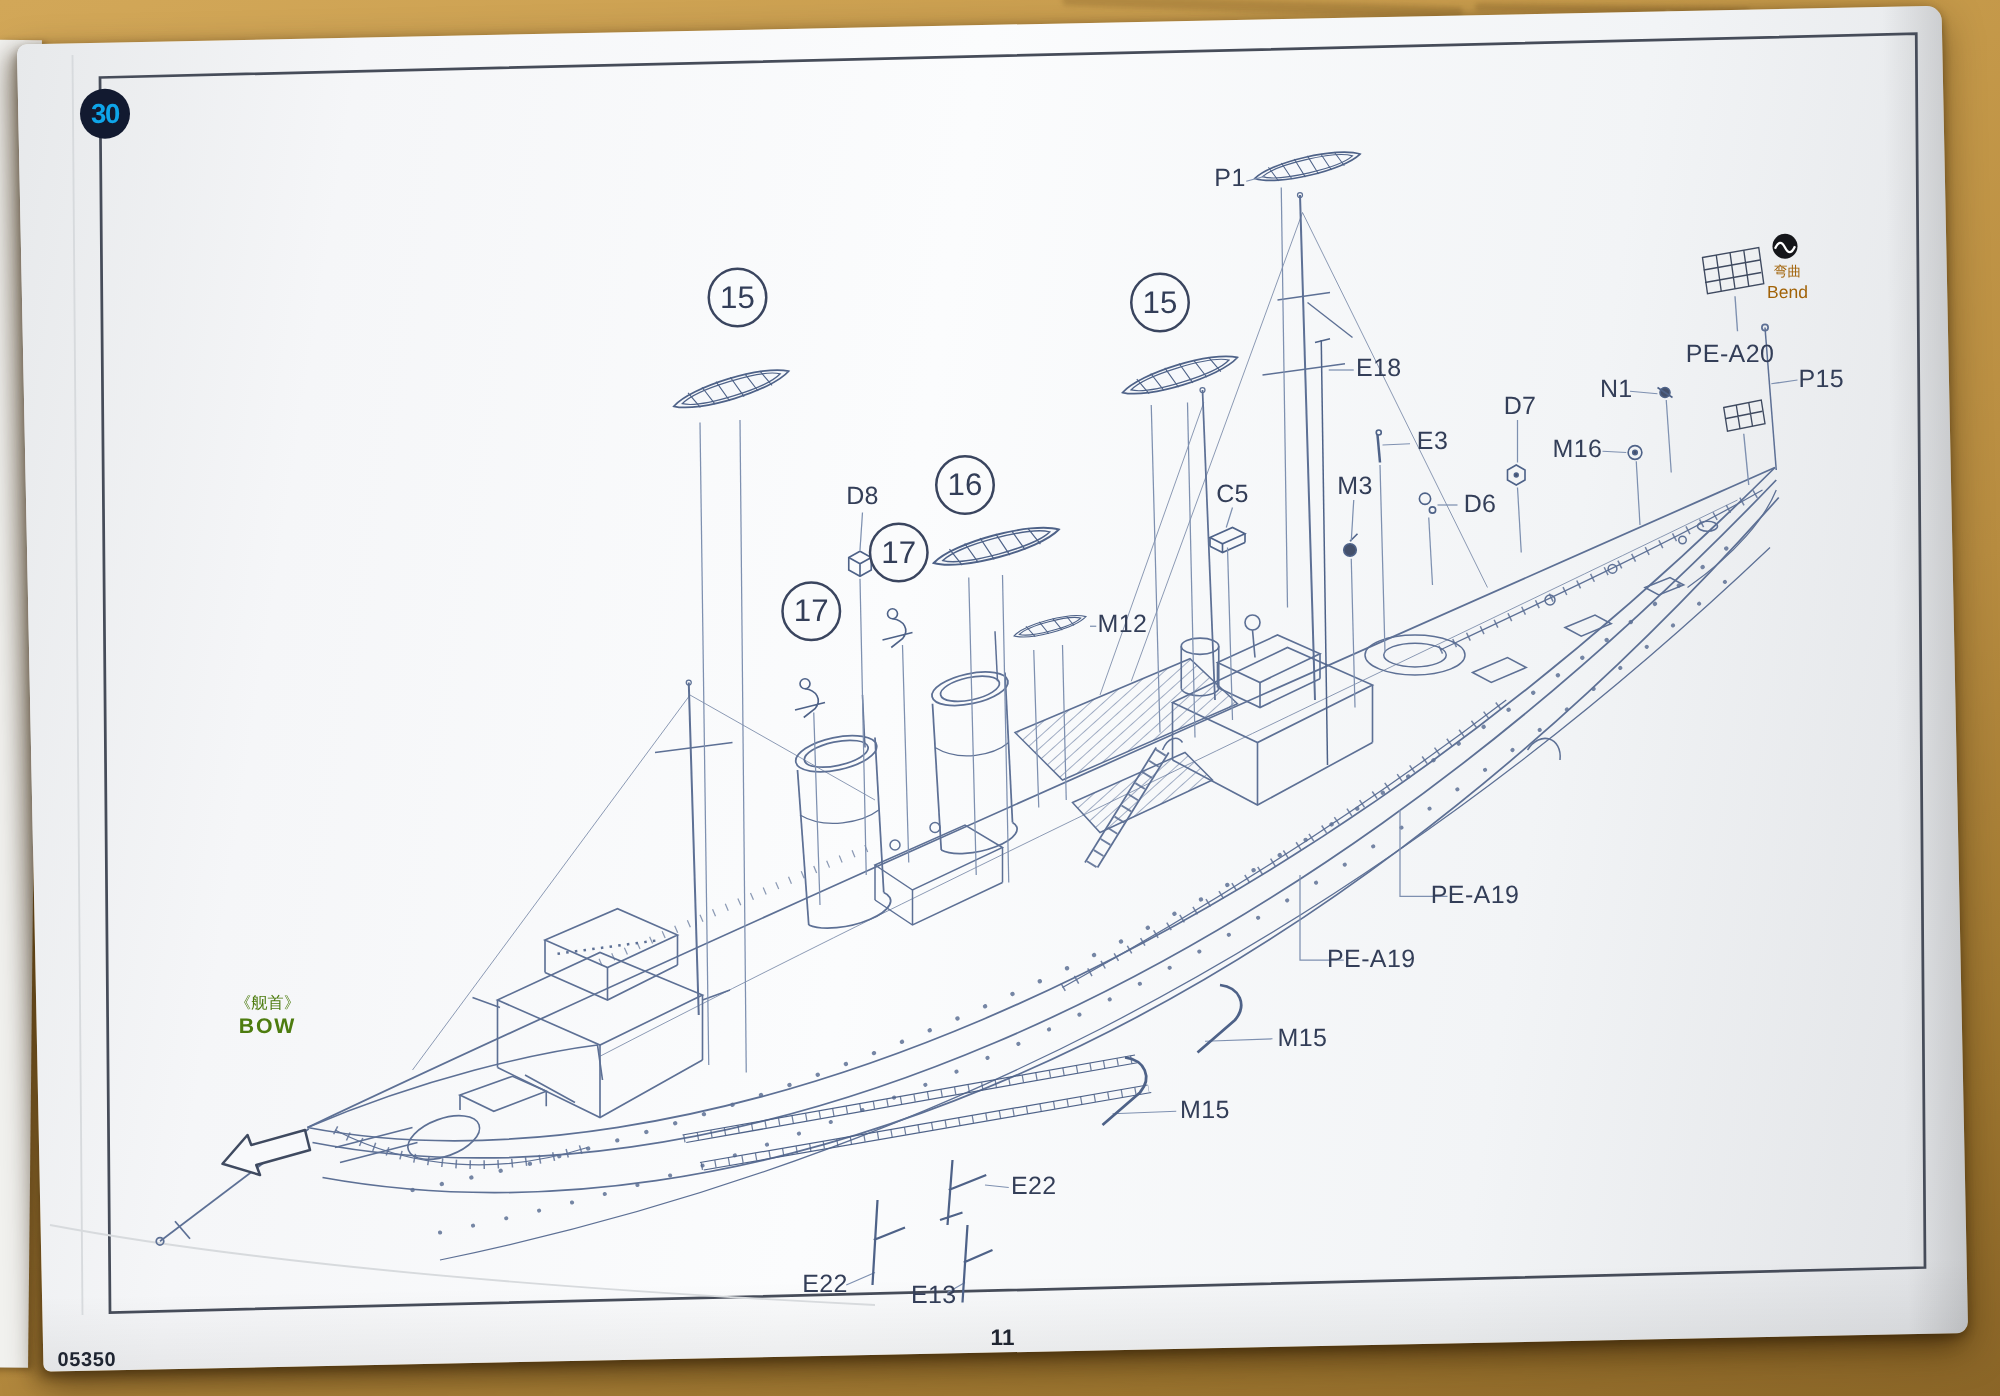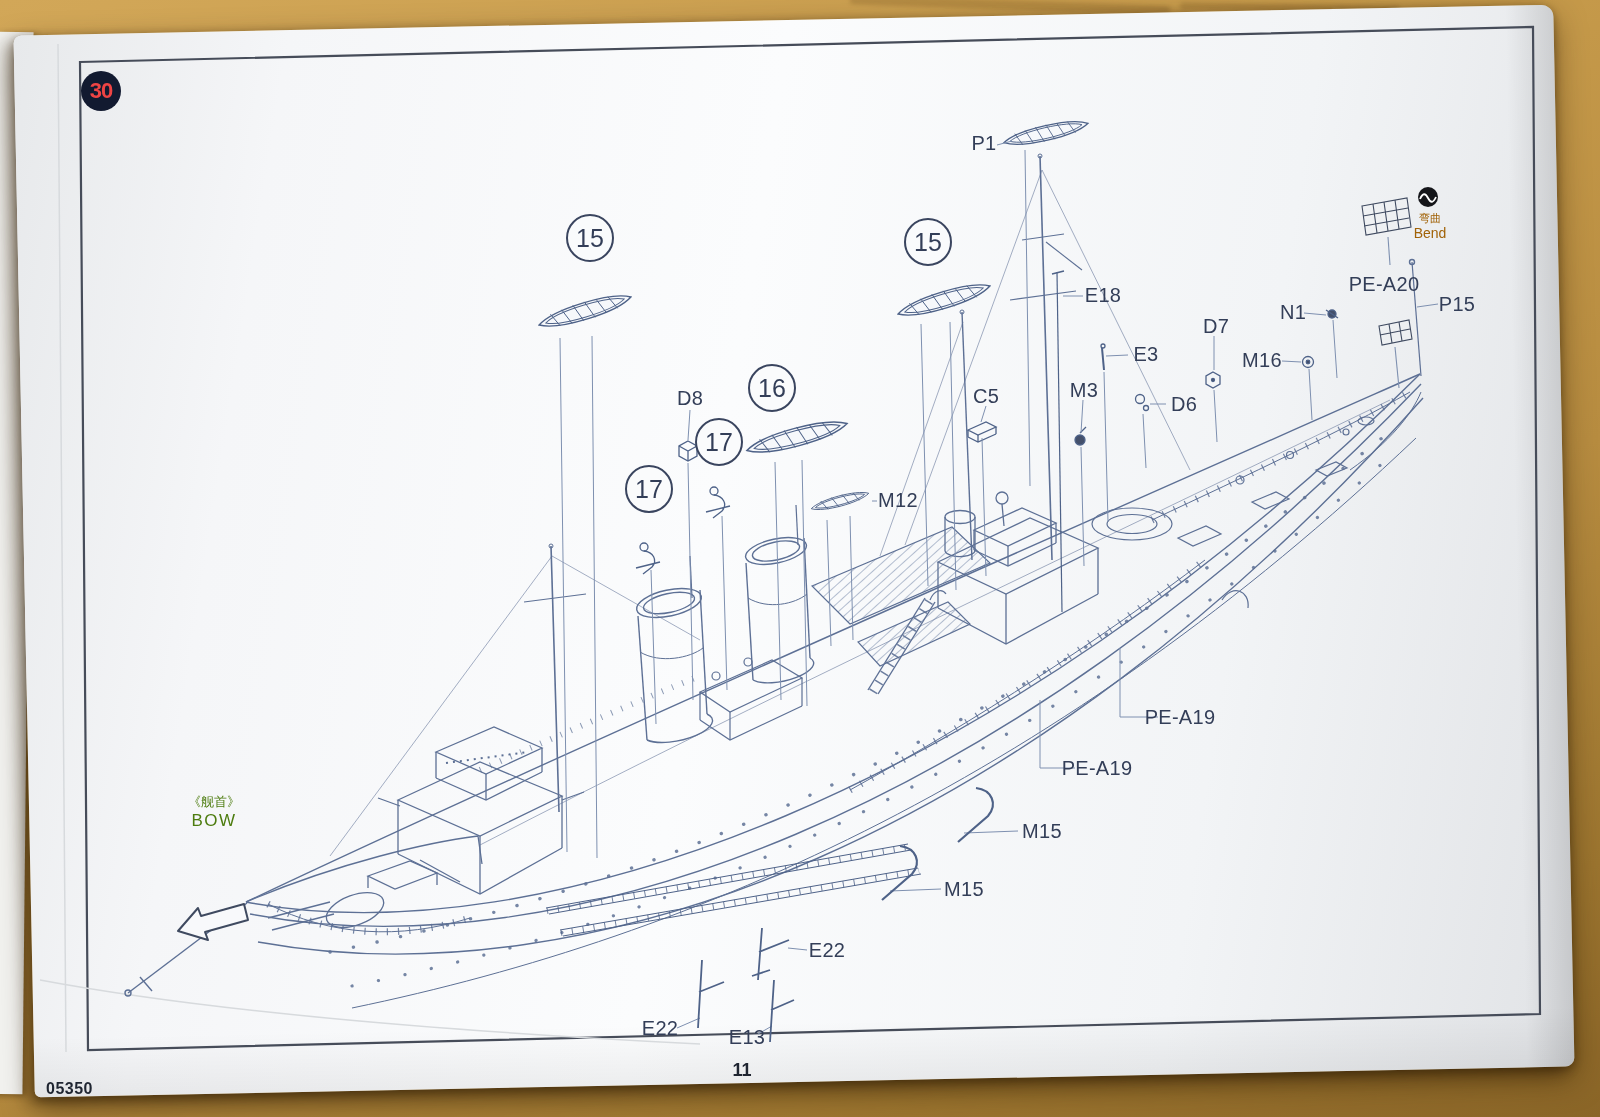--- a/index.html
+++ b/index.html
@@ -27,39 +27,39 @@
     box-shadow:0 12px 30px rgba(46,28,4,.5),0 3px 8px rgba(46,28,4,.4),-8px 6px 14px rgba(46,28,4,.30);
   }
   .paper::after{content:"";position:absolute;right:0;top:0;width:48px;height:100%;
     background:linear-gradient(90deg,rgba(0,0,0,0),rgba(0,0,0,.12));border-radius:0 12px 9px 0;}
   .paper::before{content:"";position:absolute;left:0;bottom:0;width:100%;height:60px;
     background:linear-gradient(180deg,rgba(0,0,0,0),rgba(0,0,0,.06));border-radius:0 0 9px 6px;}
 
   .art{position:absolute;left:0;top:0;width:1600px;height:1117px;pointer-events:none;}
   .overlay{position:absolute;inset:0;}
 
-  .step-badge{position:absolute;left:81px;top:71px;width:40px;height:40px;border-radius:50%;
-    background:#121a30;color:#ef4444;display:flex;align-items:center;justify-content:center;
+  .step-badge{position:absolute;left:64px;top:71px;width:40px;height:40px;border-radius:50%;
+    background:#121a30;color:#0ea5e9;display:flex;align-items:center;justify-content:center;
     font-size:22px;font-weight:bold;letter-spacing:-1px;}
 
   .callout{position:absolute;transform:translate(-50%,-50%);color:#333e58;white-space:nowrap;}
   .callout.plain{font-size:20px;letter-spacing:.3px;}
   .callout.circled{width:44px;height:44px;border:2.2px solid #3a455f;border-radius:50%;
     background:rgba(249,250,252,.85);display:flex;align-items:center;justify-content:center;font-size:25px;}
 
   .bend-label{position:absolute;left:1396px;top:212px;width:68px;text-align:center;color:#a16207;line-height:1.15;}
   .bend-label .cjk{display:block;font-size:11px;}
   .bend-label .en{display:block;font-size:14px;text-align:center;}
 
   .bow-label{position:absolute;left:158px;top:794px;width:112px;text-align:center;color:#4d7c0f;line-height:1.25;}
   .bow-label .cjk{display:block;font-size:13px;}
-  .bow-label .en{display:block;font-size:17px;letter-spacing:1.5px;}
+  .bow-label .en{display:block;font-size:17px;letter-spacing:1.5px;font-weight:bold;}
 
   .kit-number{position:absolute;left:46px;top:1044px;font-size:16px;font-weight:bold;color:#1f2531;letter-spacing:.5px;margin-top:36px;}
-  .page-number{position:absolute;left:716px;top:1060px;width:52px;text-align:center;font-size:18px;font-weight:bold;color:#1f2531;}
+  .page-number{position:absolute;left:776px;top:1060px;width:52px;text-align:center;font-size:18px;font-weight:bold;color:#1f2531;}
 </style>
 </head>
 <body>
 
 <div class="scene">
 
   <div class="table-streak" style="left:850px;top:0;width:320px;height:10px;transform:rotate(2deg);"></div>
   <div class="table-streak" style="left:1180px;top:4px;width:220px;height:7px;transform:rotate(1deg);"></div>
   <div class="table-scratch" style="left:1330px;top:26px;width:150px;height:3px;transform:rotate(14deg);"></div>
   <div class="table-scratch" style="left:1420px;top:70px;width:90px;height:2px;transform:rotate(-8deg);"></div>

